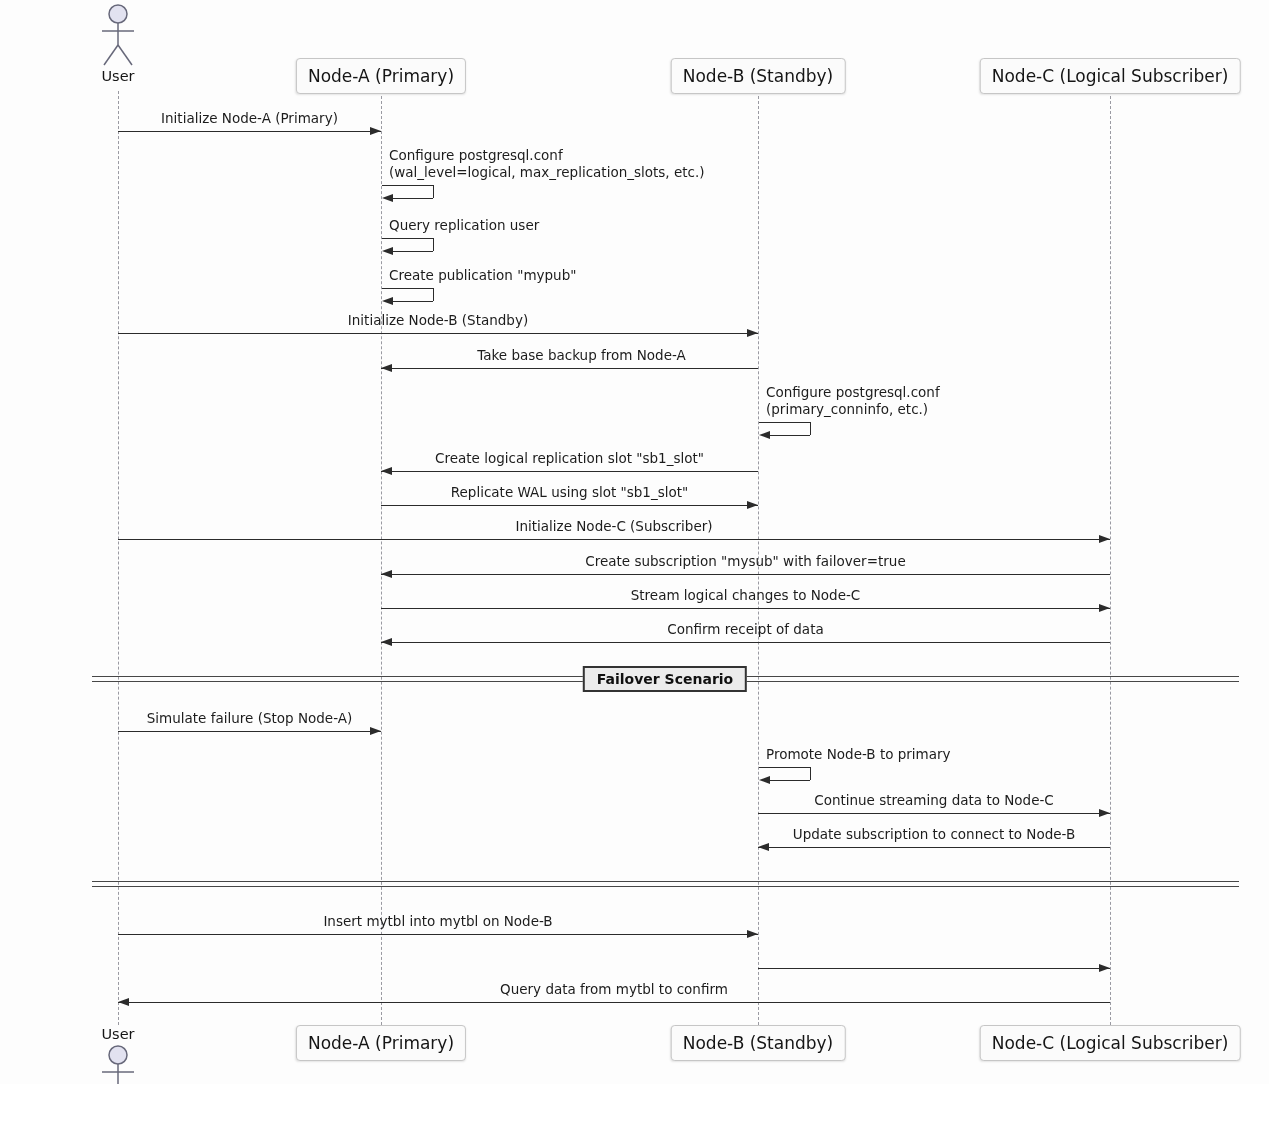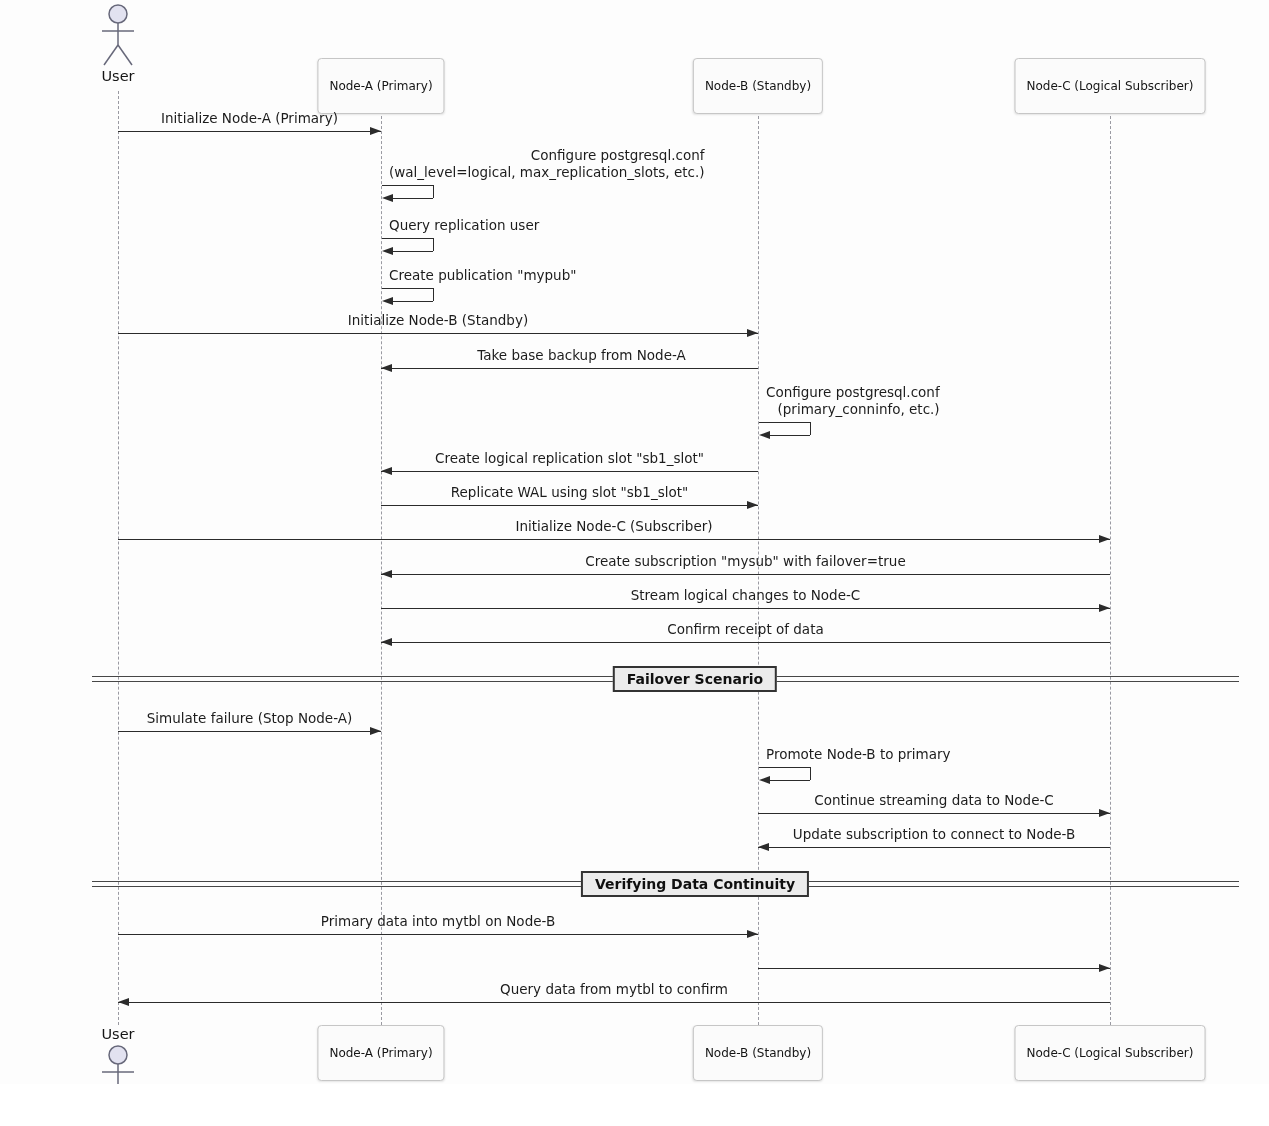--- a/index.html
+++ b/index.html
@@ -15,22 +15,22 @@
   }
   .lifeline {
     position:absolute; width:0;
     border-left:1.2px dashed var(--lifeline,#9a9aa2);
   }
   .pbox {
     position:absolute; transform:translateX(-50%);
     background:var(--pfill,#fbfbfb);
     border:1px solid var(--pborder,#c6c6c6);
     border-radius:4px;
-    padding:20px 11px;
-    font-size:12px; color:#151515;
+    padding:7px 11px;
+    font-size:17px; color:#151515;
     box-shadow:0 1px 2px rgba(0,0,0,.10);
     white-space:nowrap;
   }
   .actor-label {
     position:absolute; transform:translateX(-50%);
     font-size:14.5px; color:#151515; white-space:nowrap;
   }
   .actor-fig { position:absolute; }
   .msg-line {
     position:absolute; height:0;
@@ -53,35 +53,34 @@
     border-right:11px solid var(--arrow,#2b2b2b);
   }
   .msg-label {
     position:absolute;
     font-size:13.5px; color:var(--text,#1c1c1c);
     text-align:center; line-height:17px; white-space:pre-line;
   }
   .self-label {
     position:absolute;
     font-size:13.5px; color:var(--text,#1c1c1c);
-    text-align:right; line-height:17px; white-space:pre-line;
+    text-align:left; line-height:17px; white-space:pre-line;
     width:max-content;
   }
   .divider-line {
     position:absolute; height:0;
     border-top:1.4px solid #474747;
   }
   .divider-box {
     position:absolute; transform:translate(-50%,-50%);
     background:var(--divfill,#ececec);
     border:2px solid #333333;
     padding:3px 12px;
     font-weight:bold; font-size:14px; color:#101010;
     white-space:nowrap;
-    margin-left:30px;
   }
   .bottom-strip {
     position:absolute; left:0; width:100%;
     background:#efefef;
   }
 </style>
 </head>
 <body>
 
 <div id="stage" style="background: rgb(253, 253, 253);">
@@ -172,22 +171,21 @@
     <div class="msg-line" style="left: 769px; width: 41px; top: 780px;"></div>
     <div class="arrow-left" style="left: 759px; top: 776px;"></div>
     <div class="msg-label" style="left: 758px; width: 352px; top: 792px;">Continue streaming data to Node-C</div>
     <div class="msg-line" style="left: 758px; width: 352px; top: 813px;"></div>
     <div class="arrow-right" style="left: 1099px; top: 809px;"></div>
     <div class="msg-label" style="left: 758px; width: 352px; top: 826px;">Update subscription to connect to Node-B</div>
     <div class="msg-line" style="left: 758px; width: 352px; top: 847px;"></div>
     <div class="arrow-left" style="left: 758px; top: 843px;"></div>
     <div class="divider-line" style="left: 92px; width: 1147px; top: 881px;"></div>
     <div class="divider-line" style="left: 92px; width: 1147px; top: 886px;"></div>
-    <div class="divider-box" style="left: 665px; top: 884px;">Verifying Data Continuity</div>
-    <div class="msg-label" style="left: 118px; width: 640px; top: 913px;">Primary data into mytbl on Node-B</div>
+    <div class="msg-label" style="left: 118px; width: 640px; top: 913px;">Insert mytbl into mytbl on Node-B</div>
     <div class="msg-line" style="left: 118px; width: 640px; top: 934px;"></div>
     <div class="arrow-right" style="left: 747px; top: 930px;"></div>
     <div class="msg-line" style="left: 758px; width: 352px; top: 968px;"></div>
     <div class="arrow-right" style="left: 1099px; top: 964px;"></div>
     <div class="msg-label" style="left: 118px; width: 992px; top: 981px;">Query data from mytbl to confirm</div>
     <div class="msg-line" style="left: 118px; width: 992px; top: 1002px;"></div>
     <div class="arrow-left" style="left: 118px; top: 998px;"></div>
     <div class="bottom-strip" style="top: 1115px; height: 11px;"></div>
   </div>
 

